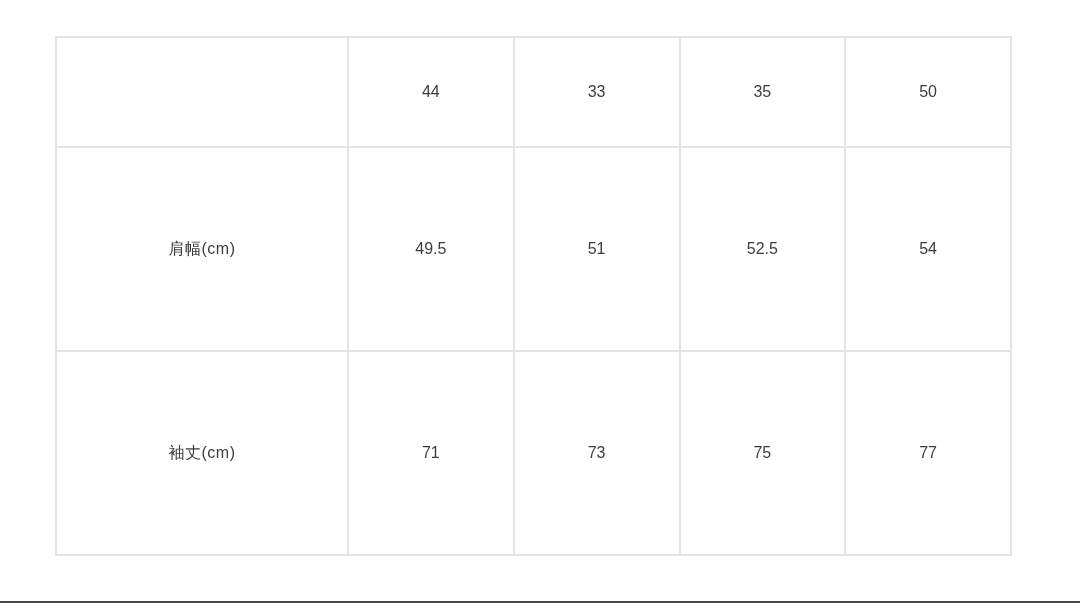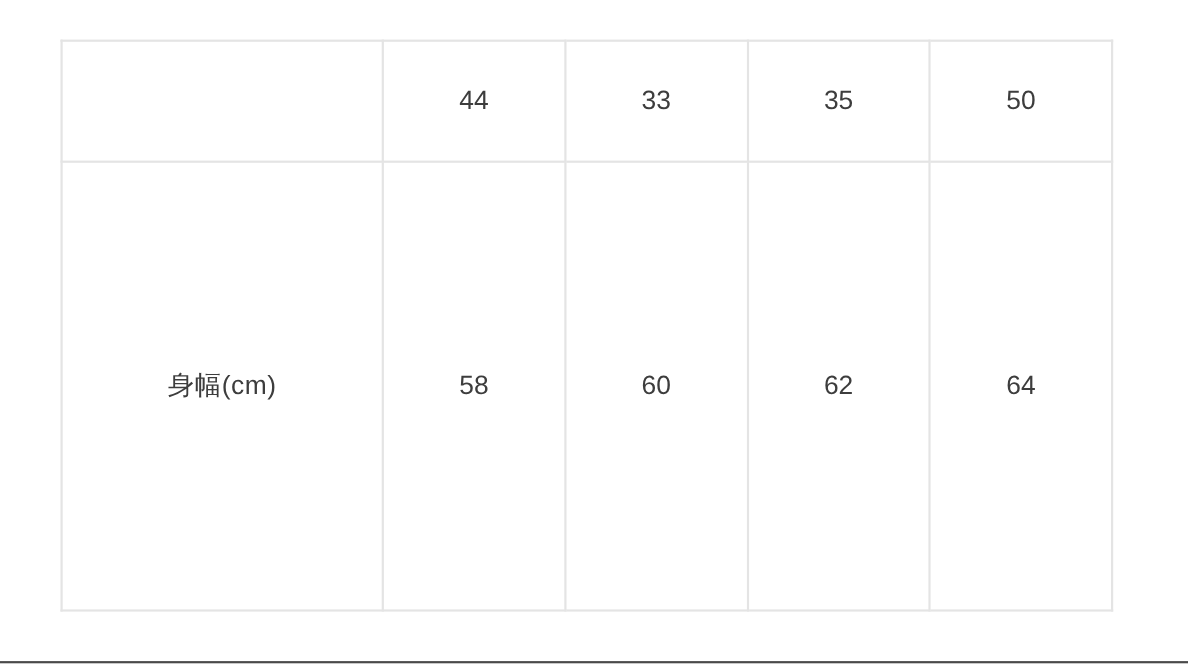--- a/index.html
+++ b/index.html
@@ -45,21 +45,21 @@
   table.size-table col.size-col  { width: 165.75px; }
 
   table.size-table td,
   table.size-table th {
     border: 2px solid #e4e4e4;
     background: #ffffff;
     text-align: center;
     vertical-align: middle;
     font-weight: 400;
     color: #3d3d3d;
-    font-size: 24px;
+    font-size: 16px;
     line-height: 1.25;
     padding: 0;
   }
 
   table.size-table thead th {
     height: 108px;
   }
 
   table.size-table tbody td {
     height: 103px;
@@ -105,25 +105,32 @@
         <tr>
           <th class="corner-cell"></th>
           <th>44</th>
           <th>33</th>
           <th>35</th>
           <th>50</th>
         </tr>
       </thead>
       <tbody>
         <tr>
-          <td class="row-label">身幅(cm)</td>
-          <td class="value-cell">58</td>
-          <td class="value-cell">60</td>
-          <td class="value-cell">62</td>
-          <td class="value-cell">64</td>
+          <td class="row-label">肩幅(cm)</td>
+          <td class="value-cell">49.5</td>
+          <td class="value-cell">51</td>
+          <td class="value-cell">52.5</td>
+          <td class="value-cell">54</td>
+        </tr>
+        <tr>
+          <td class="row-label">袖丈(cm)</td>
+          <td class="value-cell">71</td>
+          <td class="value-cell">73</td>
+          <td class="value-cell">75</td>
+          <td class="value-cell">77</td>
         </tr>
       </tbody>
     </table>
   </div>
 
   <div id="bottom-rule"></div>
 
 </div>
 
 </body></html>

